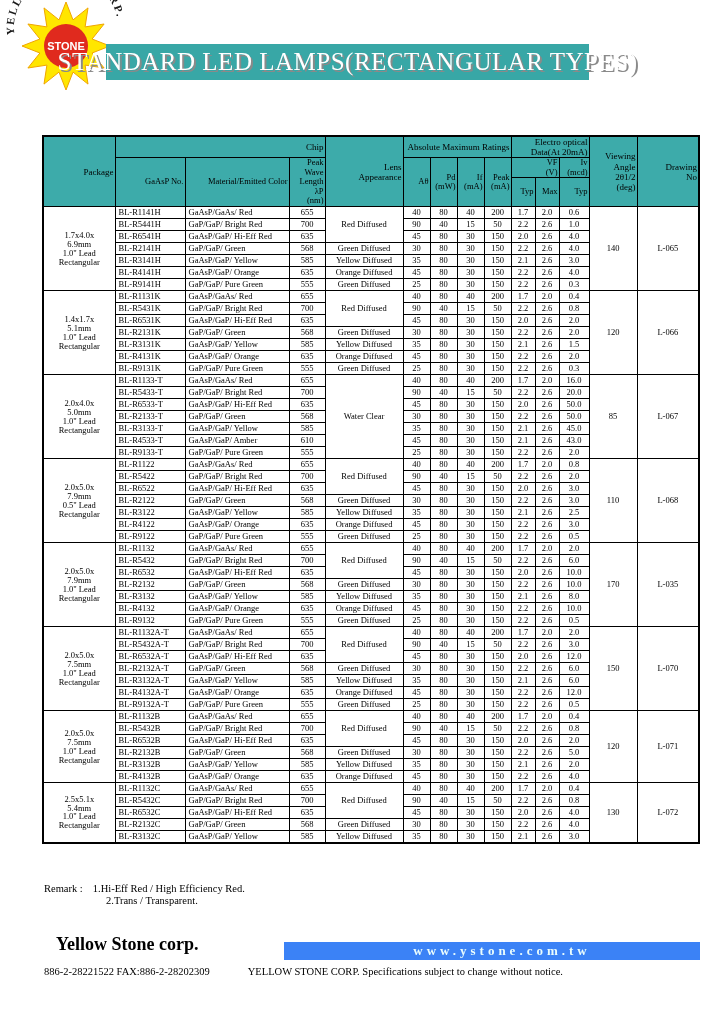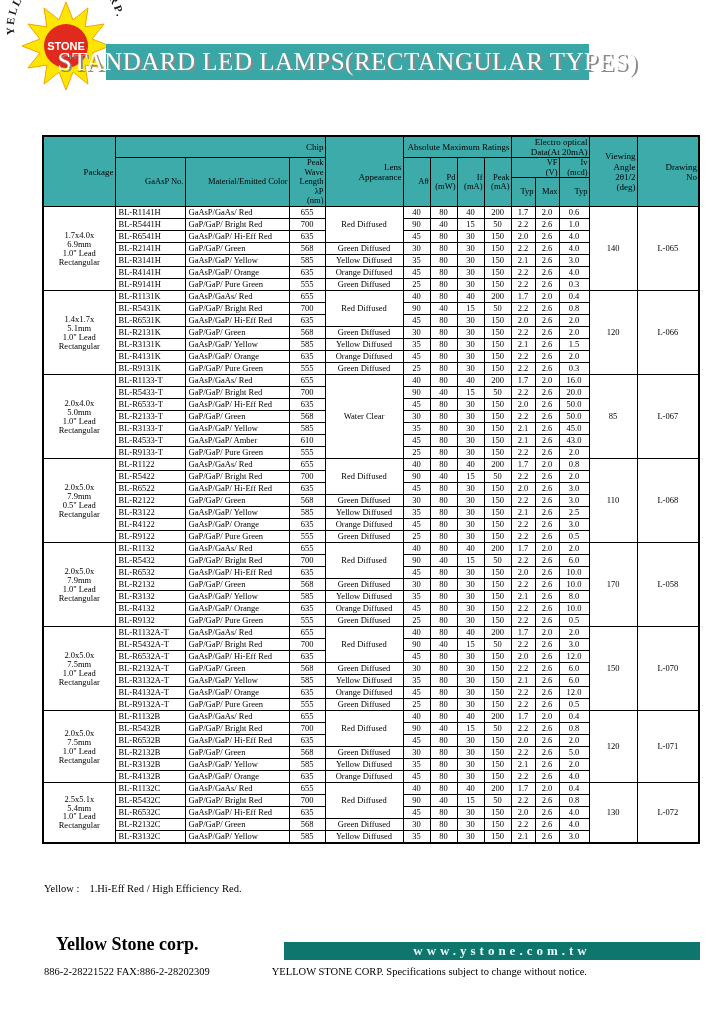--- a/index.html
+++ b/index.html
@@ -42,28 +42,28 @@
   .remark-line1 { white-space:nowrap; }
   .remark-label { margin-right:10px; }
   .remark-indent { margin-left:62px; }
 
   .footer-company {
     position:absolute; left:56px; top:934px; font-size:18px; font-weight:bold;
     white-space:nowrap;
   }
   .url-bar {
     position:absolute; left:284px; top:942px; width:416px; height:18px;
-    background:#0f766e; display:flex; align-items:center; justify-content:center;padding-left:20px;
+    background:#3b82f6; display:flex; align-items:center; justify-content:center;padding-left:20px;
   }
   .url-text {
     color:#eafdfd; font-size:13px; font-weight:bold; letter-spacing:4px; white-space:nowrap;
   }
   .footer-bottom {
     position:absolute; left:44px; top:966px; width:660px; font-size:10.5px;
-    display:flex; white-space:nowrap;gap:24px;
+    display:flex; white-space:nowrap;
   }
   .footer-notice { margin-left:38px; }
 </style>
 </head>
 <body>
 
 <svg class="logo-svg" width="132" height="114" viewBox="0 0 132 114">
   <polygon points="106,46 88.1,53 100.1,68 81.1,65.1 84,84.1 69,72.1 62,90 55,72.1 40,84.1 42.9,65.1 23.9,68 35.9,53 18,46 35.9,39 23.9,24 42.9,26.9 40,7.9 55,19.9 62,2 69,19.9 84,7.9 81.1,26.9 100.1,24 88.1,39" fill="#FFE600" stroke="#F0A500" stroke-width="1"></polygon>
   <circle cx="62" cy="46" r="22" fill="#E02A1E"></circle>
   <text x="62" y="50" text-anchor="middle" font-family="Liberation Sans, sans-serif" font-size="11" font-weight="bold" fill="#ffffff">STONE</text>
@@ -519,21 +519,21 @@
         <td>655</td>
         <td rowspan="3">Red Diffused</td>
         <td>40</td>
         <td>80</td>
         <td>40</td>
         <td>200</td>
         <td>1.7</td>
         <td>2.0</td>
         <td>2.0</td>
         <td rowspan="7">170</td>
-        <td rowspan="7">L-058</td>
+        <td rowspan="7">L-035</td>
       </tr>
       <tr>
         <td class="left">BL-R5432</td>
         <td class="left">GaP/GaP/ Bright Red</td>
         <td>700</td>
         <td>90</td>
         <td>40</td>
         <td>15</td>
         <td>50</td>
         <td>2.2</td>
@@ -848,22 +848,23 @@
         <td>150</td>
         <td>2.1</td>
         <td>2.6</td>
         <td>3.0</td>
       </tr>
     </tbody>
 </table>
 
 <div class="remark">
   <div class="remark-line1">
-    <span class="remark-label">Yellow :</span><span>1.Hi-Eff Red / High Efficiency Red.</span>
+    <span class="remark-label">Remark :</span><span>1.Hi-Eff Red / High Efficiency Red.</span>
   </div>
+  <div class="remark-indent">2.Trans / Transparent.</div>
 </div>
 
 <div class="footer-company">Yellow Stone corp.</div>
 <div class="url-bar">
   <span class="url-text">www.ystone.com.tw</span>
 </div>
 <div class="footer-bottom">
   <span>886-2-28221522 FAX:886-2-28202309</span>
   <span class="footer-notice">YELLOW STONE CORP. Specifications subject to change without notice.</span>
 </div>

